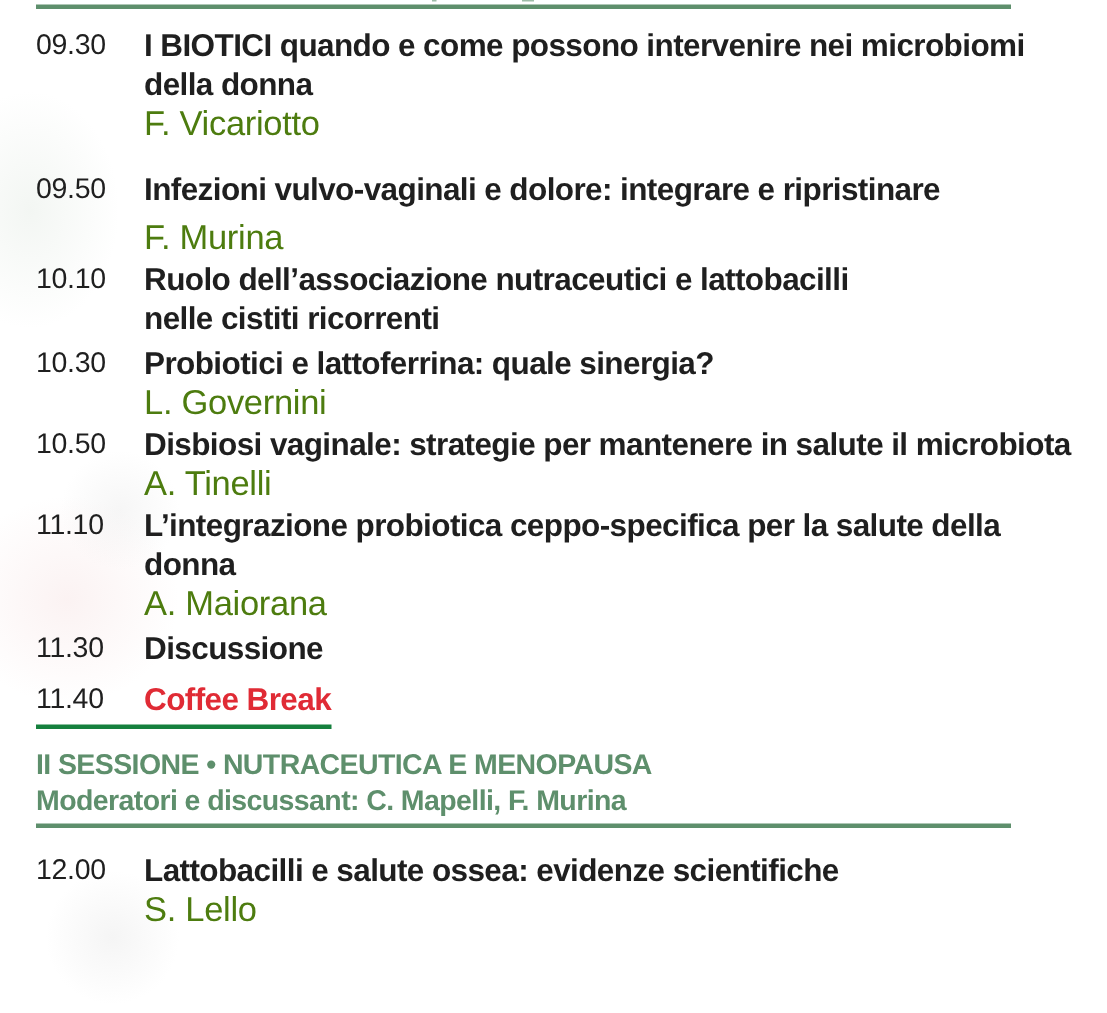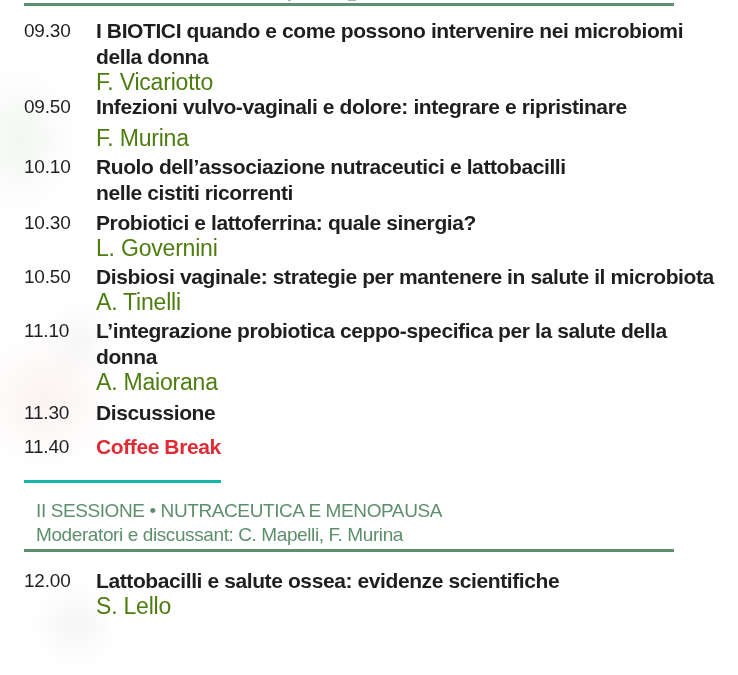--- a/index.html
+++ b/index.html
@@ -77,57 +77,56 @@
     }
     .speaker {
       font-size: 23px;
       line-height: 24px;
       color: #4d7c0f;
       letter-spacing: -0.2px;
     }
 
     .coffee {
       display: inline-flex;
-      padding-bottom: 20px;
-      border-bottom: 3px solid #14b8a6;
+      padding-bottom: 3px;
+      border-bottom: 3px solid #15803d;
     }
     .coffee .title { color: #e02b35; }
 
     .session {
       position: absolute;
       left: 24px;
       top: 499px;
       width: 650px;
       border-bottom: 3px solid #5e8f6c;
       padding-bottom: 2px;
     }
     .session-title, .session-mod {
       font-size: 19px;
       line-height: 24px;
-      font-weight: normal;
+      font-weight: bold;
       color: #5e8f6c;
       letter-spacing: -0.4px;
-      margin-left: 12px;
     }
   </style>
 </head>
 <body>
 
 <div class="bg-deco deco-1"></div>
 <div class="bg-deco deco-2"></div>
 <div class="bg-deco deco-3"></div>
 <div class="bg-deco deco-4"></div>
 
 <div class="top-rule"></div>
 <div class="top-fragment" style="left:348px;"></div>
 <div class="top-fragment" style="left:288px; width:3px;"></div>
 
 <div class="program">
 
-  <div class="item" style="margin-bottom:0;">
+  <div class="item" style="margin-bottom:20px;">
     <div class="time">09.30</div>
     <div class="content">
       <div class="title">I BIOTICI quando e come possono intervenire nei microbiomi</div>
       <div class="title">della donna</div>
       <div class="speaker">F. Vicariotto</div>
     </div>
   </div>
 
   <div class="item" style="margin-bottom:4px;">
     <div class="time">09.50</div>

